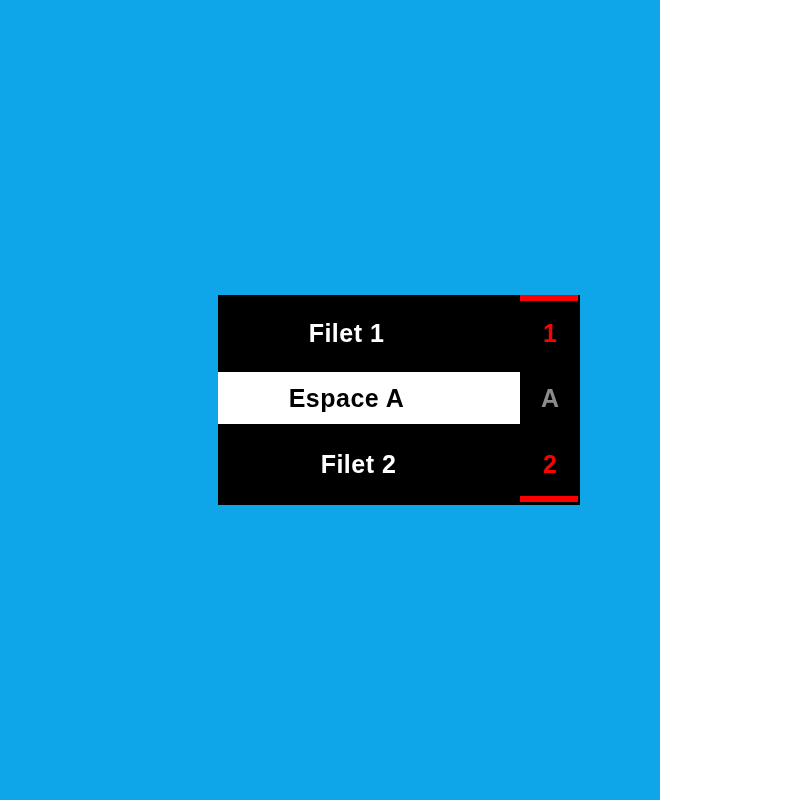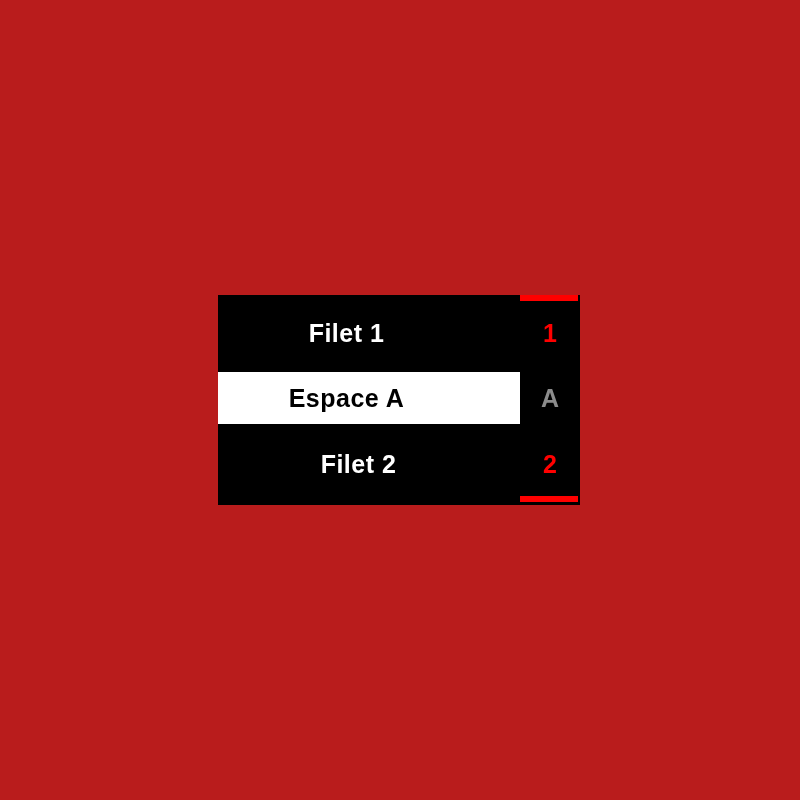--- a/index.html
+++ b/index.html
@@ -7,23 +7,23 @@
       padding: 0;
     }
     body {
       width: 800px;
       height: 800px;
       background: #ffffff;
       font-family: "Liberation Sans", sans-serif;
     }
     .canvas {
       position: relative;
-      width: 800px;
+      width: 660px;
       height: 800px;
-      background: #b91c1c;
+      background: #0ea5e9;
       overflow: hidden;
     }
     .diagram {
       position: absolute;
       left: 218px;
       top: 295px;
       width: 362px;
       height: 210px;
       background: #000000;
       display: flex;

